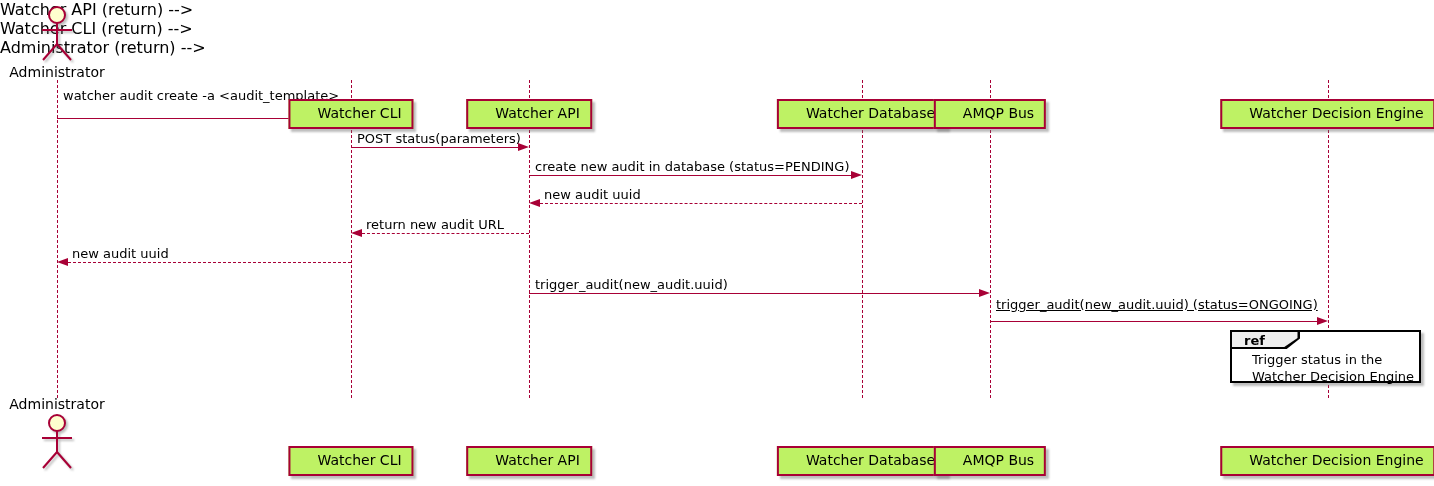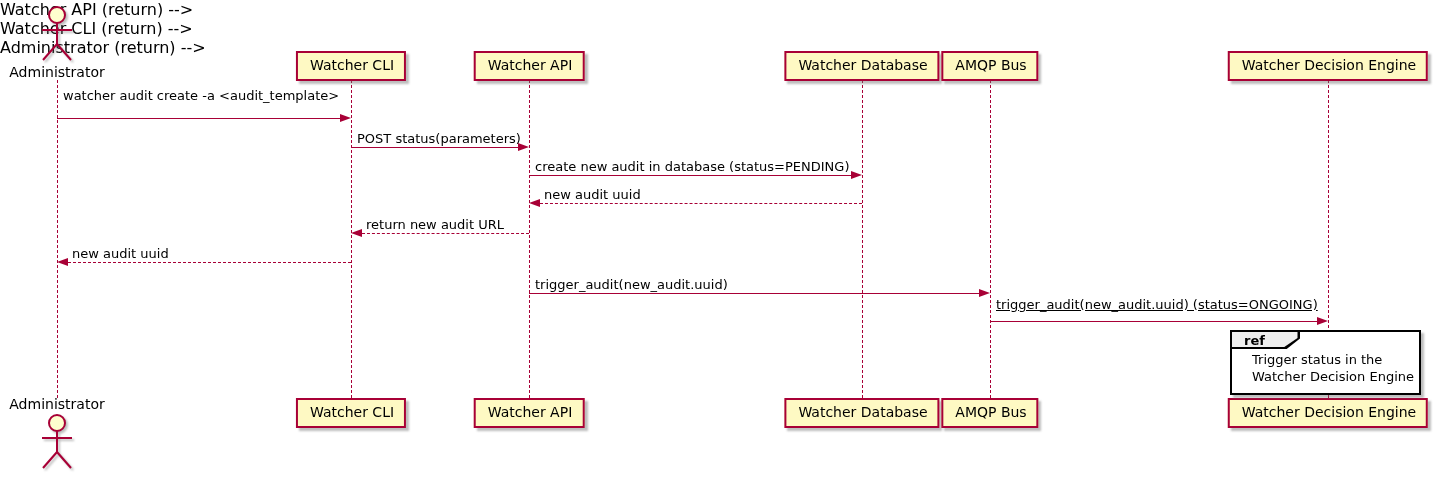--- a/index.html
+++ b/index.html
@@ -13,28 +13,29 @@
   }
   .lifeline{
     position:absolute;
     width:0;
     border-left:1px dashed #A80036;
     top:80px;height:318px;
   }
   .participant{
     position:absolute;
     transform:translateX(-50%);
-    background:#fef9c3;
+    background:#bef264;
     border:2px solid #A80036;
     box-shadow:3px 3px 2px rgba(110,110,110,0.45);
-    padding:4px 10px 5px 12px;
+    padding:4px 10px 5px 27px;
     font-size:14px;
     line-height:17px;
     white-space:nowrap;
     z-index:3;
+    margin-top:48px;
   }
   .actor-wrap{position:absolute;z-index:3;}
   .actor-svg{display:block;filter:drop-shadow(2.5px 2.5px 1px rgba(110,110,110,0.45));}
   .actor-label{
     position:absolute;
     transform:translateX(-50%);
     font-size:14px;line-height:15px;white-space:nowrap;z-index:3;
   }
   .msg-line{position:absolute;height:0;border-top:1px solid #A80036;z-index:2;}
   .msg-line.dashed{border-top-style:dashed;}
@@ -49,21 +50,21 @@
     border-right:11px solid #A80036;
     border-top:4.5px solid transparent;
     border-bottom:4.5px solid transparent;
   }
   .msg-label{
     position:absolute;
     font-size:13px;line-height:15px;white-space:nowrap;z-index:2;
   }
   #ref-box{
     position:absolute;
-    left:1230px;top:330px;width:191px;height:65px;
+    left:1230px;top:330px;width:191px;height:53px;
     box-sizing:border-box;
     background:#ffffff;
     border:2px solid #000000;
     box-shadow:3px 3px 2px rgba(110,110,110,0.45);
     z-index:4;
   }
   #ref-header{
     position:absolute;left:-2px;top:-2px;width:70px;height:19px;
     background:#000000;
     clip-path:polygon(0 0,100% 0,100% 45%,81% 100%,0 100%);

